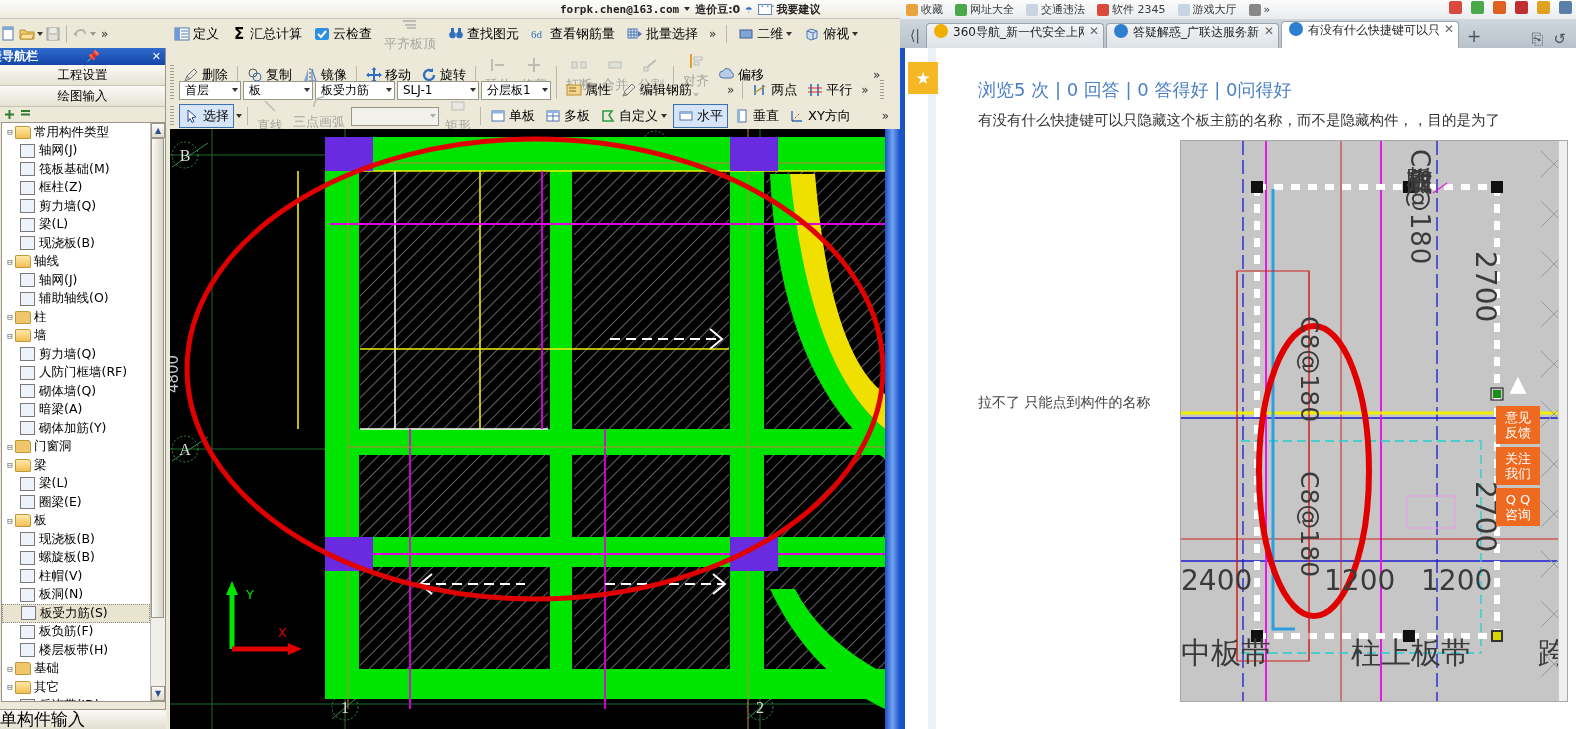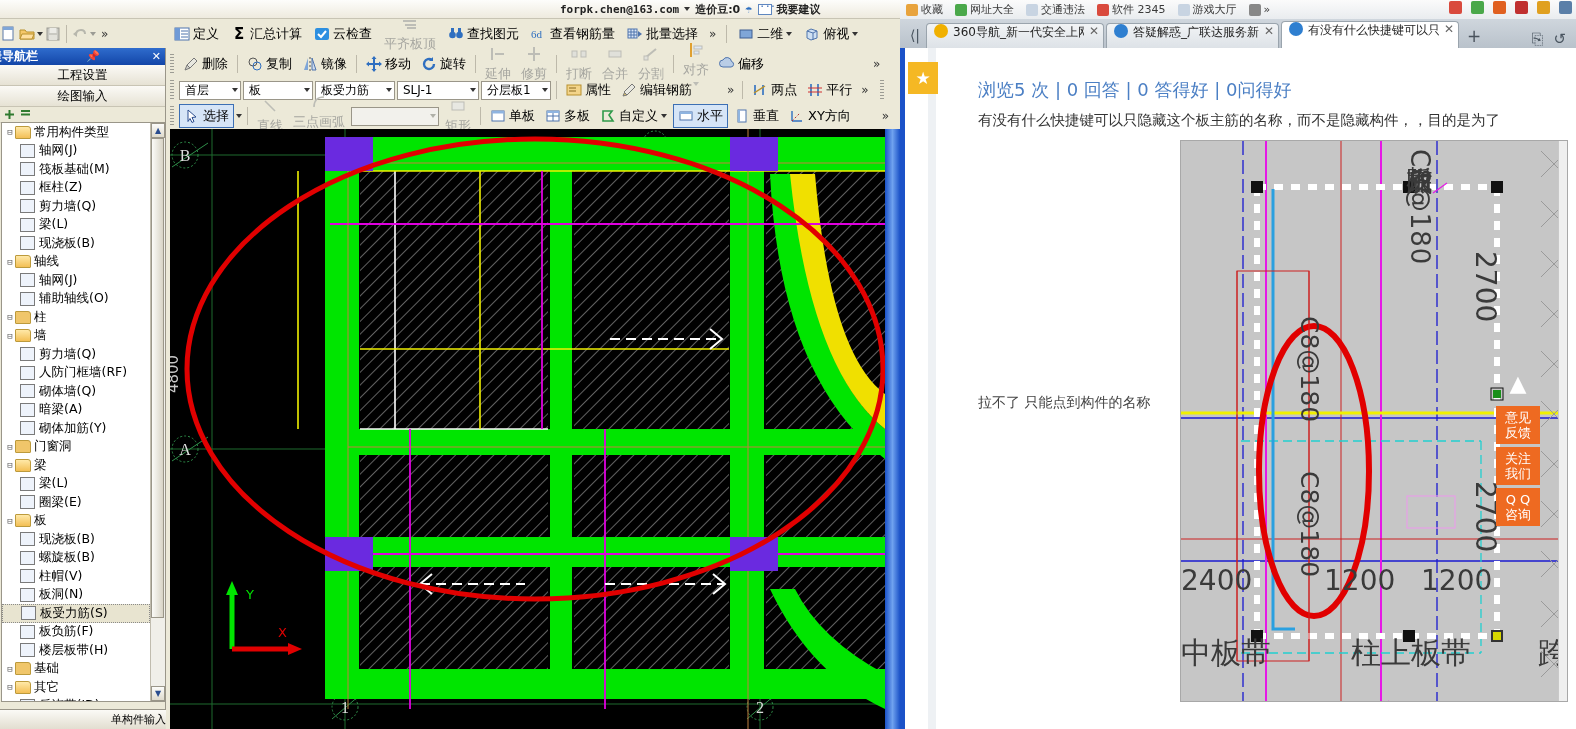--- a/index.html
+++ b/index.html
@@ -33,21 +33,21 @@
   .rb1 { left:170px; top:20px; height:28px; gap:4px; }
   .tbitem { display:flex; align-items:center; gap:3px; padding:2px 4px; font-size:13px; color:#000;
      white-space:nowrap; cursor:default; }
   .tbitem.dis { color:#a6a6a0;flex-direction:column; }
   .ic { width:16px; height:16px; display:inline-block; flex:none; position:relative; }
 
   .sep { width:1px; height:18px; background:#bdb9aa; margin:0 3px; }
   .chev { font-size:12px; color:#333; padding:0 3px; }
 
   
-  .rb2 { left:170px; top:51px; height:26px; gap:2px;}
+  .rb2 { left:170px; top:62px; height:26px; gap:2px;}
   .rb3 { left:170px; top:77px; height:26px; gap:2px;}
   .rb4 { left:170px; top:103px; height:26px; gap:2px;}
   .gripper{width:4px;height:20px;background:
       repeating-linear-gradient(to bottom,#9c9c94 0 1px,transparent 1px 3px);margin-right:3px;}
   .combo { height:19px; border:1px solid #9a9689; background:#fff; display:flex; align-items:center;
      padding:0 2px 0 5px; font-size:12px; gap:4px; color:#000; }
   .combo .cbar{margin-left:auto;}
   .btn-pressed { border:1px solid #3c6fb4; background:#d6e5f7; }
 
   
@@ -78,21 +78,21 @@
   .tic { width:15px;height:14px;flex:none;margin-right:4px;border:1px solid #7a7a7a;background:#eef3fb;}
   .trow.sel { background:#e8e4d0; border:1px dotted #8a8a8a; }
   .scrollv { position:absolute; right:0; top:0; width:15px; height:100%; background:#f0efe9;
      border-left:1px solid #c0bcae; }
   .sarrow{height:15px;background:linear-gradient(#fcfcfa,#dfdbcd);border:1px solid #9a9689;
      display:flex;align-items:center;justify-content:center;font-size:8px;color:#2a4d8f;}
   .sthumb{position:absolute;left:0;top:15px;width:13px;height:480px;
      background:linear-gradient(to right,#fbfbf8,#d8d4c6);border:1px solid #9a9689;}
   .navfoot{position:absolute;left:0;bottom:0;width:166px;height:20px;
      background:linear-gradient(#fbfaf6,#e2ded0);border-top:1px solid #9a9689;
-     display:flex;align-items:center;justify-content:flex-end;font-size:11px;}
+     display:flex;align-items:center;justify-content:flex-start;font-size:17px;}
 
   
   .cad { position:absolute; left:170px; top:129px; width:715px; height:600px; background:#000;
      overflow:hidden; }
   .cadright{position:absolute;left:885px;top:129px;width:15px;height:600px;
      background:linear-gradient(to right,#1b52c8,#6fa2ef,#1b52c8);}
 
   
   #browser { position:absolute; left:900px; top:0; width:676px; height:729px; background:#ec4899; }
   .btoolstrip{position:absolute;left:0;top:0;width:676px;height:19px;

